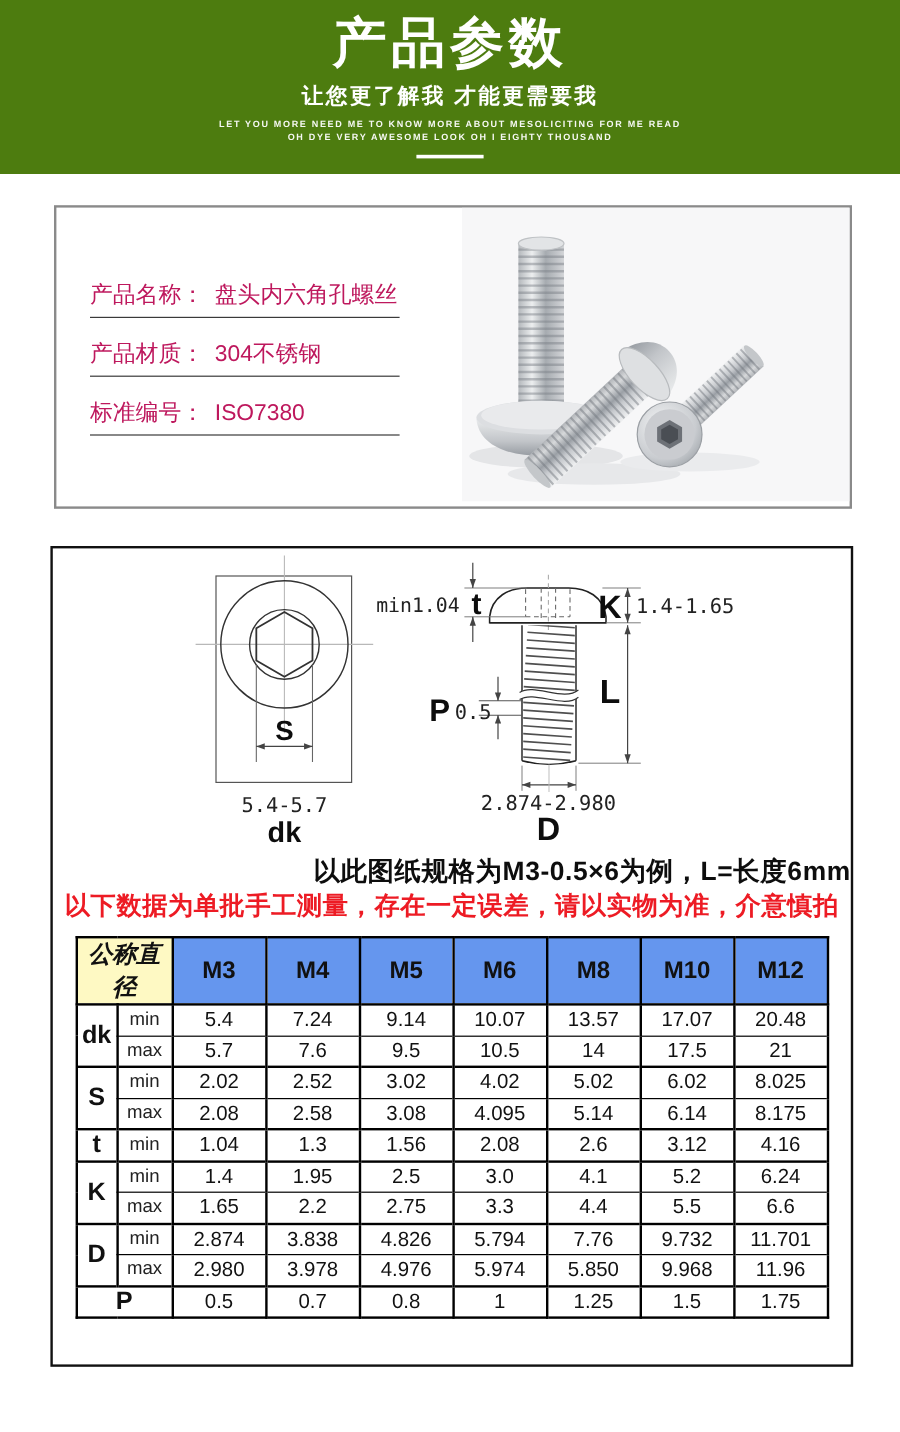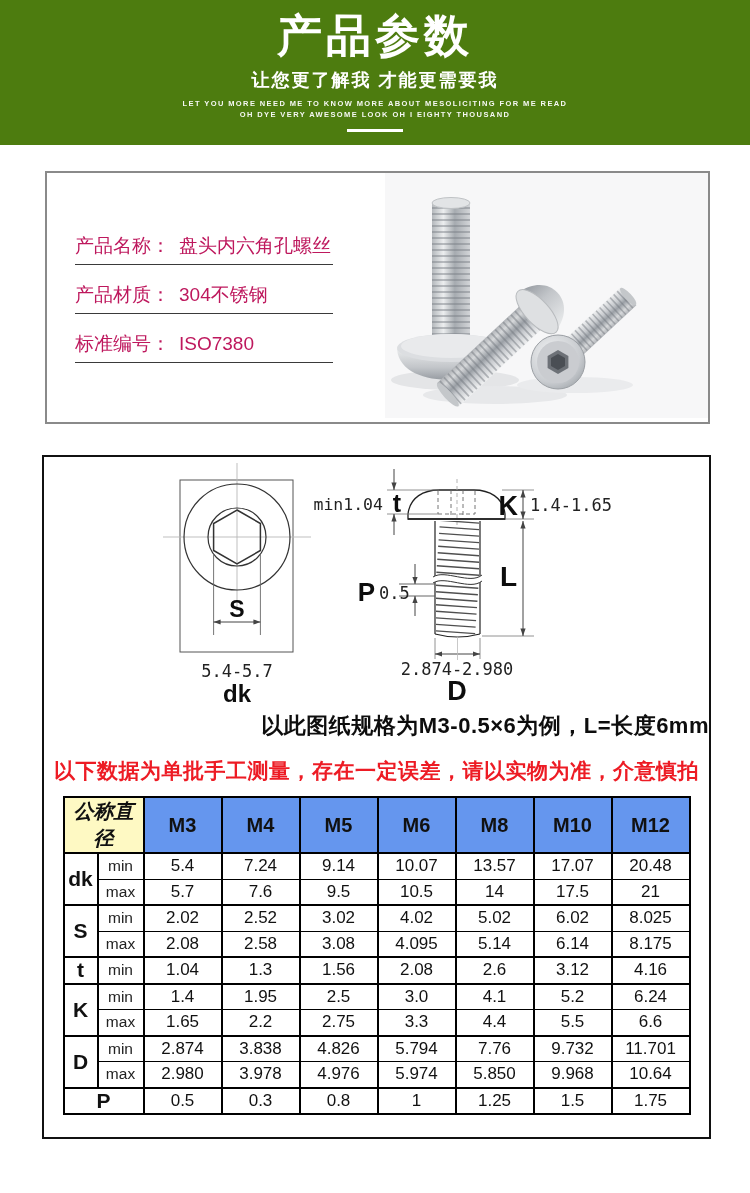--- a/index.html
+++ b/index.html
@@ -25,21 +25,21 @@
   }
   .field .fvalue{margin-left:9px;}
   .photo{position:absolute;right:0;top:0;width:323px;height:245px;display:block;}
   
   .tech-box{
     position:absolute;left:42px;top:455px;width:665px;height:680px;
     border:2.5px solid #111;background:#fff;
   }
   .drawing-svg{display:block;margin:4px auto 0;}
   .spec-note{text-align:right;font-size:22px;font-weight:bold;color:#0d0d0d;margin-top:3px;letter-spacing:.5px;padding-left:33px;}
-  .warning-note{text-align:center;font-size:21px;font-weight:bold;color:#ed1b24;margin-top:16px;letter-spacing:.5px;}
+  .warning-note{text-align:center;font-size:21px;font-weight:bold;color:#ed1b24;margin-top:0;letter-spacing:.5px;}
   
   .spec-table{border-collapse:collapse;margin:11px auto 0;table-layout:fixed;width:626px;}
   .spec-table th,.spec-table td{
     border:2px solid #000;text-align:center;vertical-align:middle;padding:0;color:#111;
     overflow:hidden;
   }
   .spec-table thead th{height:40px;background:#6596ee;font-size:20px;font-weight:bold;}
   .spec-table tbody td{height:24.5px;font-size:17px;}
   .spec-table td.dim-label{font-size:21px;font-weight:bold;}
   .spec-table td.sub-label{font-size:15.5px;color:#222;border-top-width:1px;border-bottom-width:1px;}
@@ -348,26 +348,26 @@
           <td class="val">11.701</td>
         </tr>
         <tr>
           <td class="sub-label">max</td>
           <td class="val">2.980</td>
           <td class="val">3.978</td>
           <td class="val">4.976</td>
           <td class="val">5.974</td>
           <td class="val">5.850</td>
           <td class="val">9.968</td>
-          <td class="val">10.64</td>
+          <td class="val">11.96</td>
         </tr>
         <tr class="group-start">
           <td class="dim-label" rowspan="1" colspan="2">P</td>
           <td class="val">0.5</td>
-          <td class="val">0.3</td>
+          <td class="val">0.7</td>
           <td class="val">0.8</td>
           <td class="val">1</td>
           <td class="val">1.25</td>
           <td class="val">1.5</td>
           <td class="val">1.75</td>
         </tr>
       </tbody>
   </table>
 </div>
 

